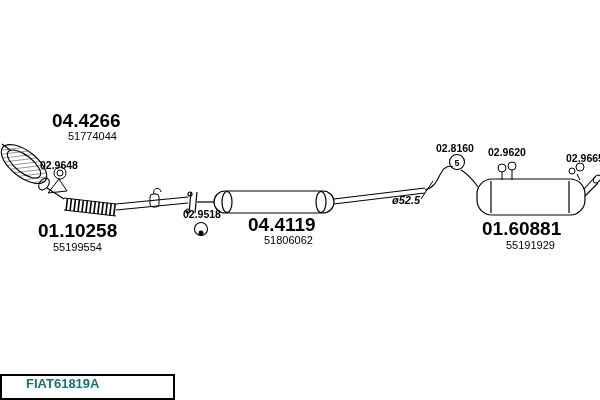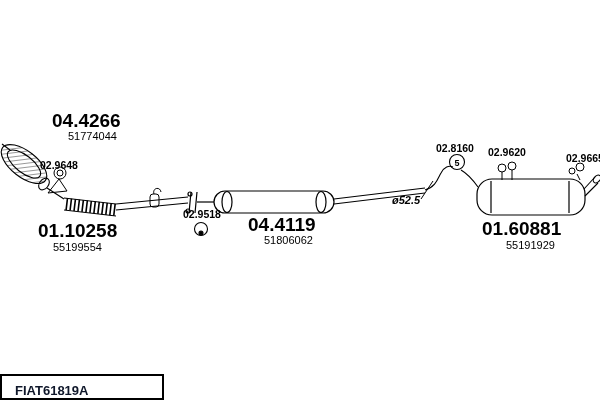--- a/index.html
+++ b/index.html
@@ -29,25 +29,25 @@
   .mark    { font-size: 9px;   font-weight: bold; }
   .footer-box {
     position: absolute;
     left: 0;
     top: 374px;
     width: 147px;
     height: 22px;
     border: 2px solid #000000;
     background: #ffffff;
     display: flex;
-    align-items: flex-end;
-    padding-left: 13px;
+    align-items: flex-start;
+    padding-left: 24px;
     font-size: 13px;
     font-weight: bold;
-    color: #0f172a;
+    color: #0f766e;
   }
 </style>
 </head>
 <body>
 
 <div class="stage">
 
   <svg width="600" height="400" viewBox="0 0 600 400">
     <defs>
       <pattern id="hatch" width="4" height="4" patternUnits="userSpaceOnUse" patternTransform="rotate(45)">

